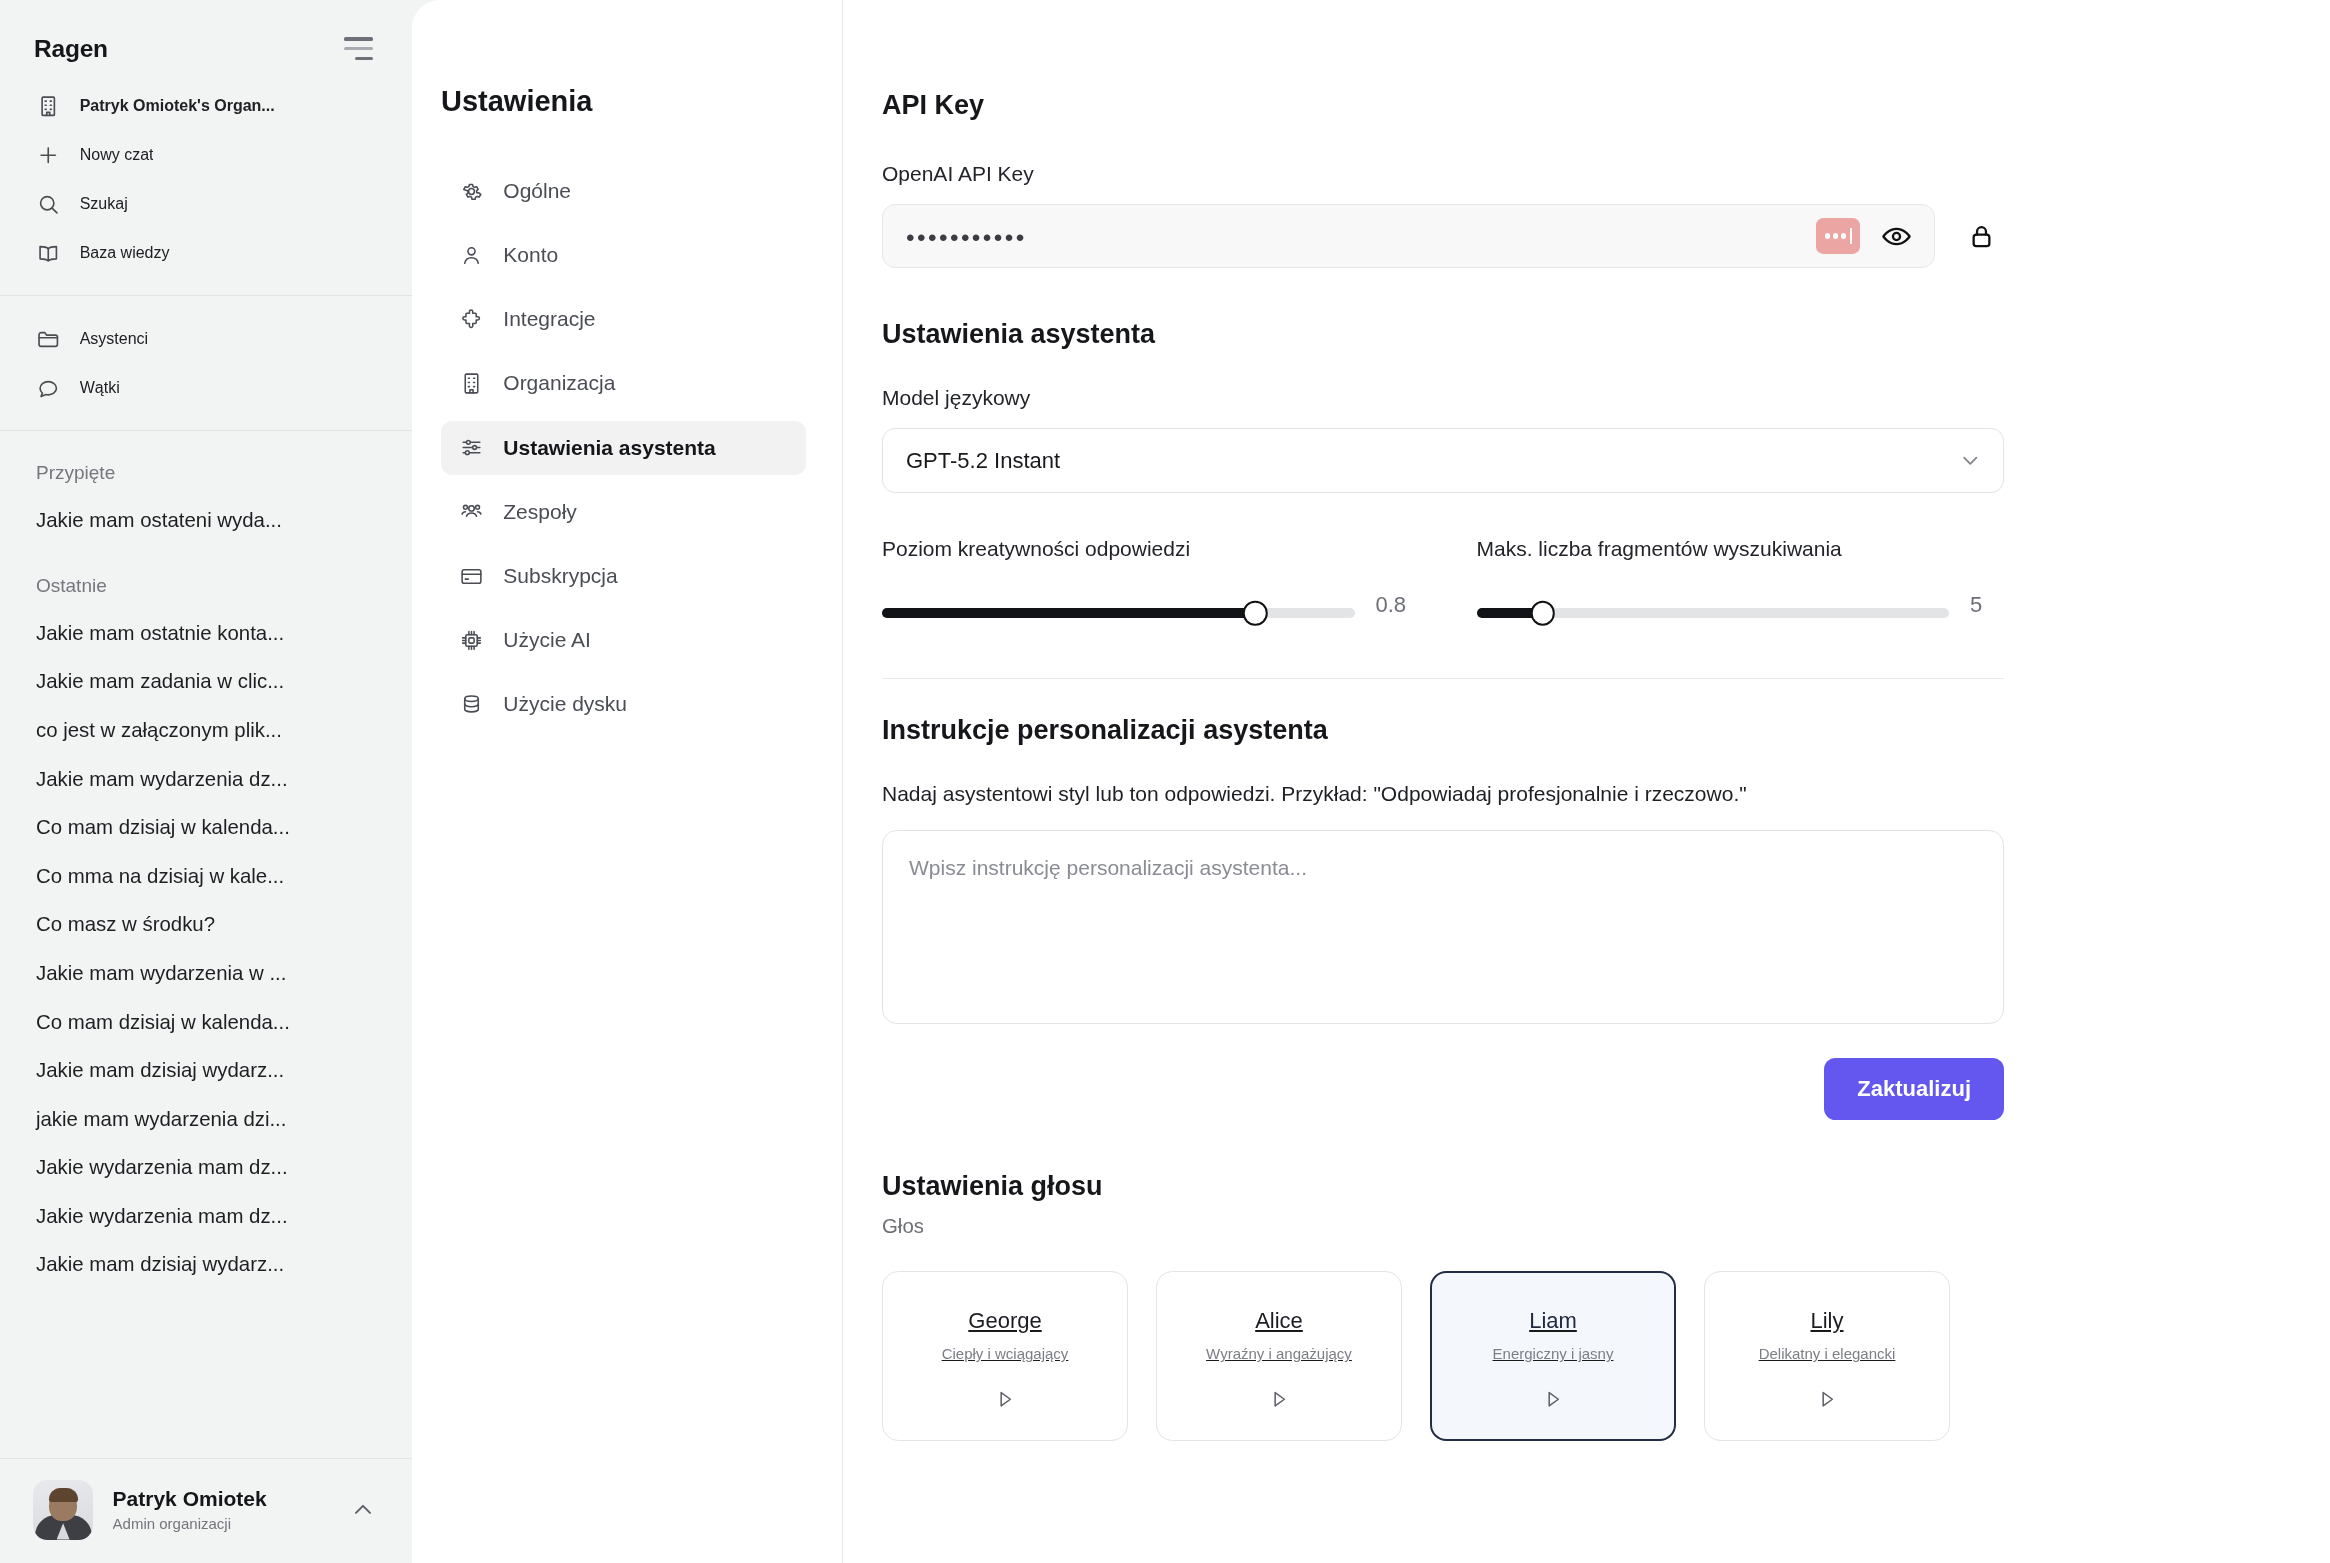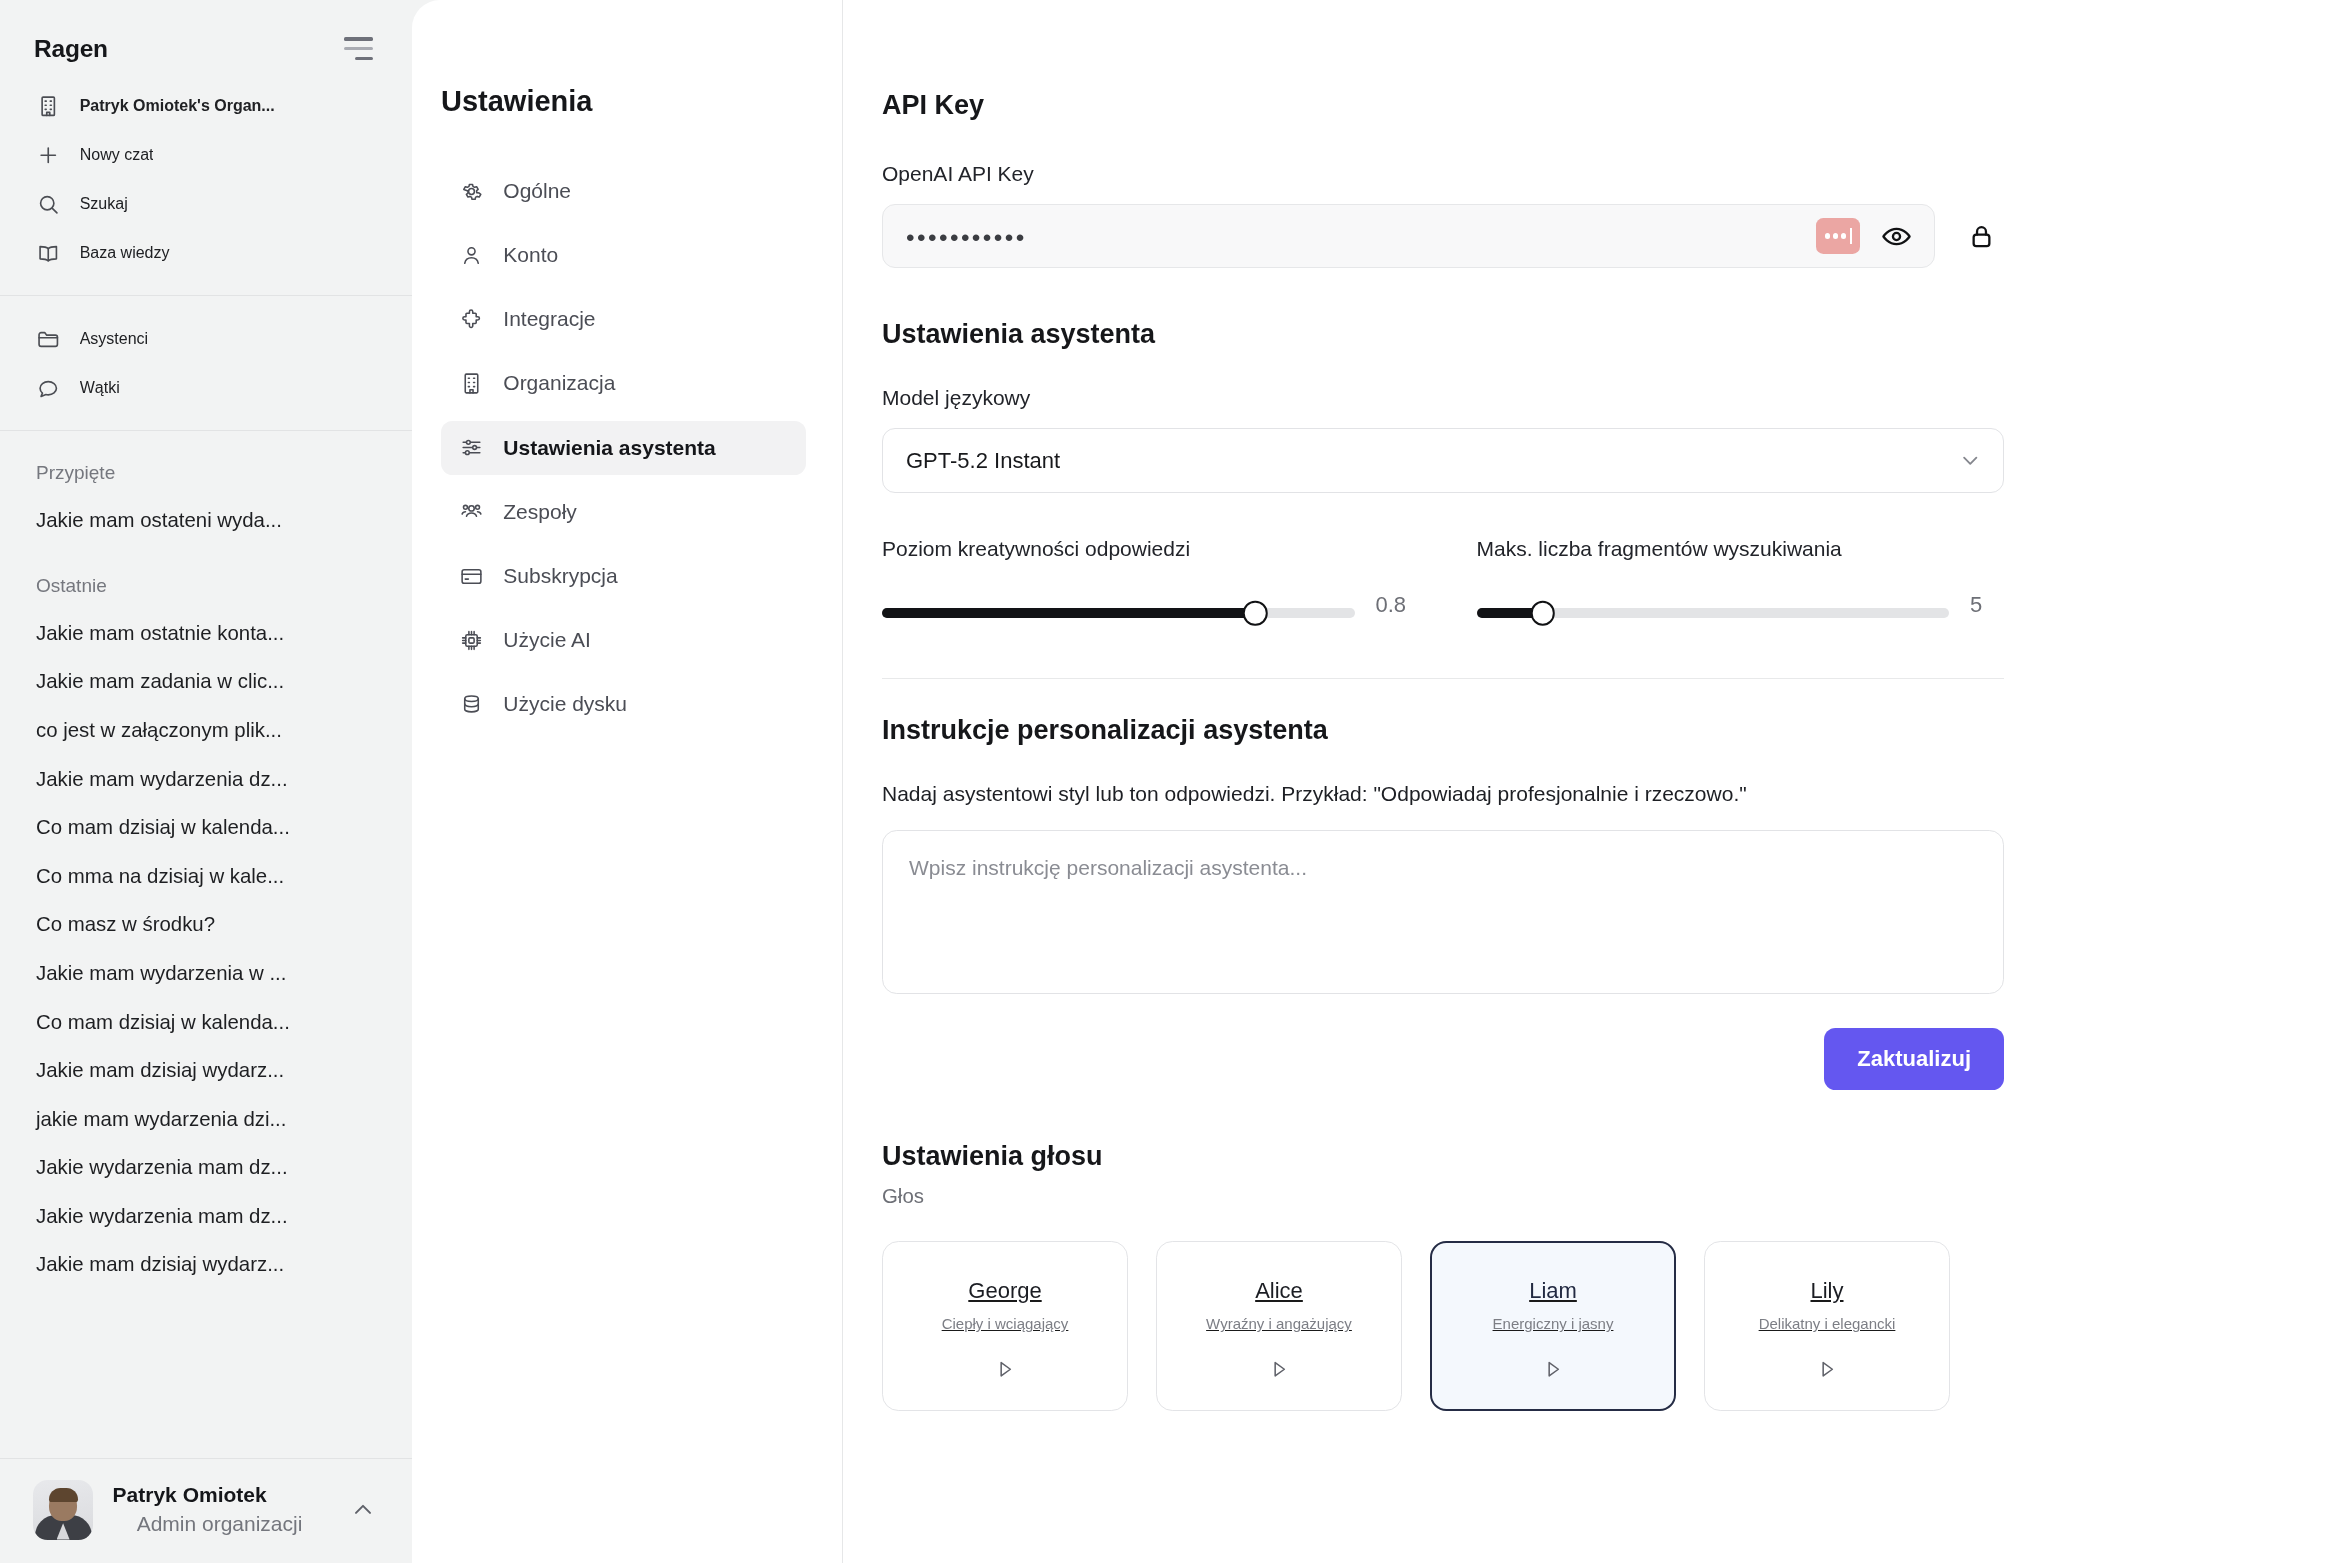--- a/index.html
+++ b/index.html
@@ -168,22 +168,22 @@
     left: 23.6px; bottom: 0;
     transform: rotate(0deg);
     clip-path: polygon(50% 0, 100% 100%, 0 100%);
   }
   .user-meta { flex: 1 1 auto; min-width: 0; }
   .user-name {
     font-size: 21px; font-weight: bold; color: #15161a;
     white-space: nowrap; overflow: hidden; text-overflow: ellipsis;
   }
   .user-role {
-    font-size: 21px; color: #74767d; margin-top: 4.9px;
-    white-space: nowrap; overflow: hidden; text-overflow: ellipsis; text-align: center;
+    font-size: 15px; color: #74767d; margin-top: 4.9px;
+    white-space: nowrap; overflow: hidden; text-overflow: ellipsis;
   }
   .chevron-up {
     width: 33px; height: 33px;
     display: flex; align-items: center; justify-content: center;
     color: #5f6169;
   }
 
   
   .main-panel {
     flex: 1 1 auto;
@@ -377,21 +377,21 @@
     margin: 60px 0 0 0;
   }
 
   .desc-text {
     font-size: 21px;
     color: #1d1f24;
     margin-bottom: 24.5px;
   }
 
   .textarea {
-    height: 164px;
+    height: 194px;
     border: 0.8px solid #e2e3e6;
     border-radius: 14.7px;
     padding: 24.5px 26px;
     font-size: 21px;
     color: #8a8c93;
     cursor: text;
     background: #fff;
   }
 
   .btn-row {

